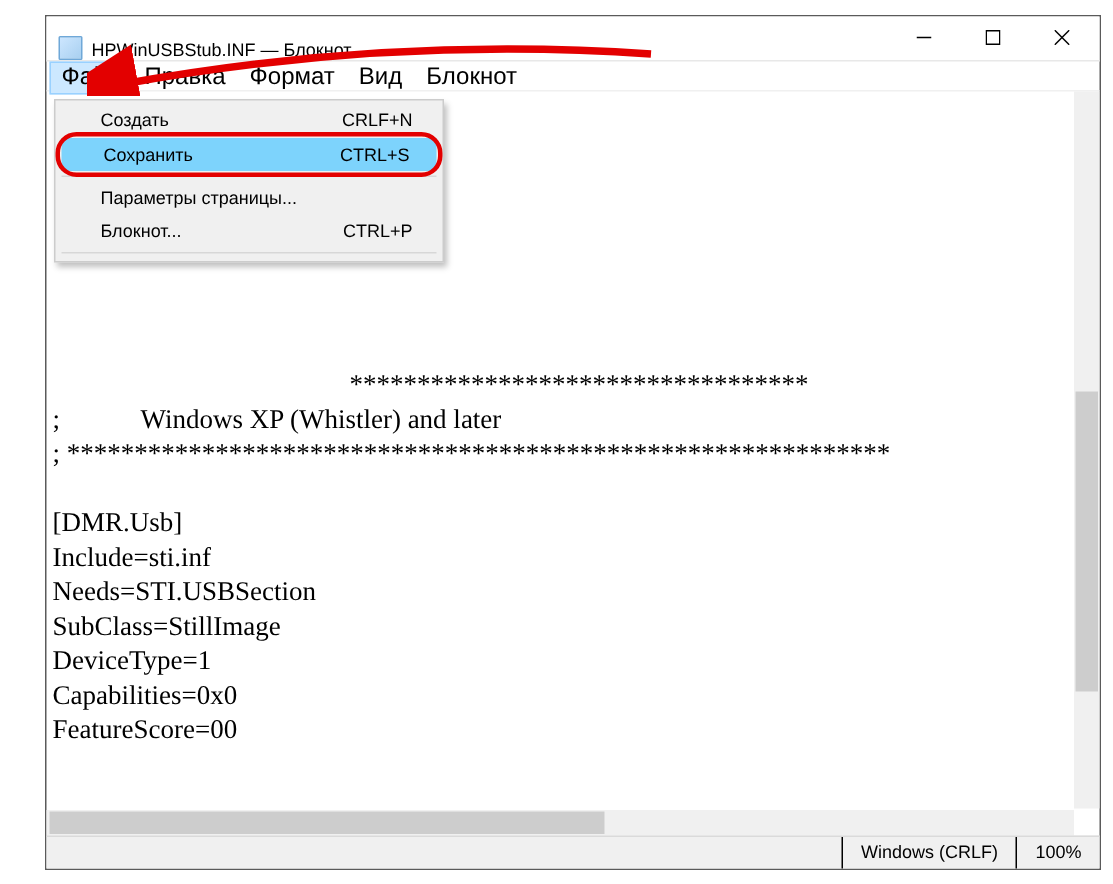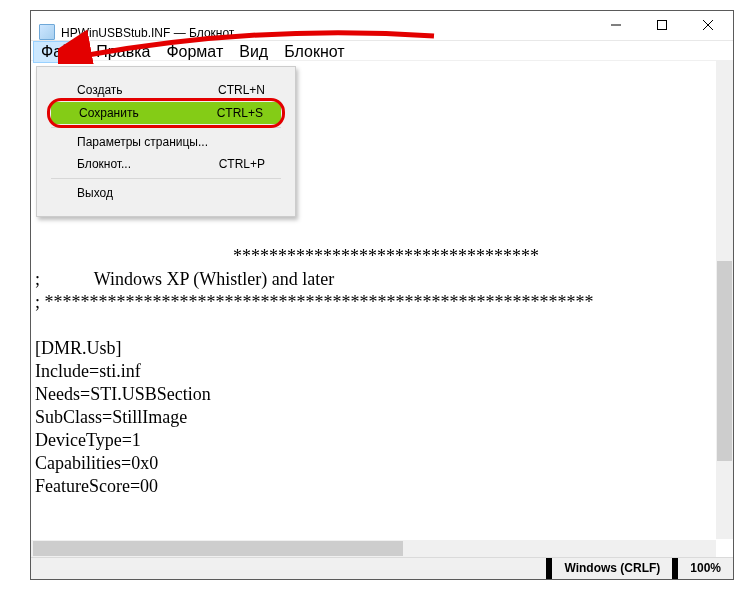--- a/index.html
+++ b/index.html
@@ -68,37 +68,37 @@
   }
   .dropdown {
     position: absolute;
     left: 36px; top: 66px;
     width: 260px;
     background: #f0f0f0;
     border: 1px solid #cccccc;
     box-shadow: 2px 3px 4px rgba(0,0,0,0.25);
     font-size: 12px;
     z-index: 30;
-    padding: 12px;
+    padding: 2px;
   }
   .dd-row {
     display: flex;
     padding: 4px 18px 4px 28px;
     color: #000;
     position: relative;
   }
   .dd-label { flex: 1; }
   .dd-short { color: #000; }
   .dd-sep { height: 1px; background: #d7d7d7; margin: 3px 2px; }
   .dd-highlight-wrap {
     position: relative;
     margin: 1px 2px;
   }
   .dd-highlight-wrap .dd-row {
-    background: #84cc16;
+    background: #7dd3fc;
   }
   .red-ring {
     position: absolute;
     left: -4px; right: -4px; top: -4px; bottom: -4px;
     border: 3px solid #e30000;
     border-radius: 14px;
     pointer-events: none;
   }
   .content {
     position: absolute;
@@ -139,24 +139,23 @@
     position: absolute;
     left: 0; right: 0; bottom: 0;
     height: 22px;
     background: #f0f0f0;
     border-top: 1px solid #dadada;
     display: flex;
     font-size: 12px;
     color: #000;
   }
   .status-cell {
-    border-left: 6px solid #000000;
+    border-left: 1px solid #000000;
     padding: 3px 12px;
     white-space: nowrap;
-    font-weight: bold;
   }
   .status-spacer { flex: 1; }
   .content-line { display: block; }
 </style>
 </head>
 <body>
 
 <div class="frame">
 
   <div class="titlebar">
@@ -202,43 +201,39 @@
   <div class="statusbar">
     <div class="status-spacer"></div>
     <div class="status-cell">Windows (CRLF)</div>
     <div class="status-cell">100%</div>
   </div>
 </div>
 
 <div class="dropdown">
   <div class="dd-row">
     <span class="dd-label">Создать</span>
-    <span class="dd-short">CTRL+N</span>
+    <span class="dd-short">CRLF+N</span>
   </div>
   <div class="dd-highlight-wrap">
     <div class="dd-row">
       <span class="dd-label">Сохранить</span>
       <span class="dd-short">CTRL+S</span>
     </div>
     <div class="red-ring"></div>
   </div>
   <div class="dd-sep"></div>
   <div class="dd-row">
     <span class="dd-label">Параметры страницы...</span>
     <span class="dd-short"></span>
   </div>
   <div class="dd-row">
     <span class="dd-label">Блокнот...</span>
     <span class="dd-short">CTRL+P</span>
   </div>
   <div class="dd-sep"></div>
-  <div class="dd-row">
-    <span class="dd-label">Выход</span>
-    <span class="dd-short"></span>
-  </div>
 </div>
 
 <svg class="arrow-annotation" viewBox="0 0 380 44">
   <defs>
     <marker id="ah" markerWidth="14" markerHeight="14" refX="2" refY="5" orient="auto">
       <path d="M0,0 L0,10 L12,5 z" fill="#e30000"></path>
     </marker>
   </defs>
   <path d="M376,16 Q200,4 24,36" stroke="#e30000" stroke-width="5" fill="none" marker-end="url(#ah)"></path>
 </svg>

